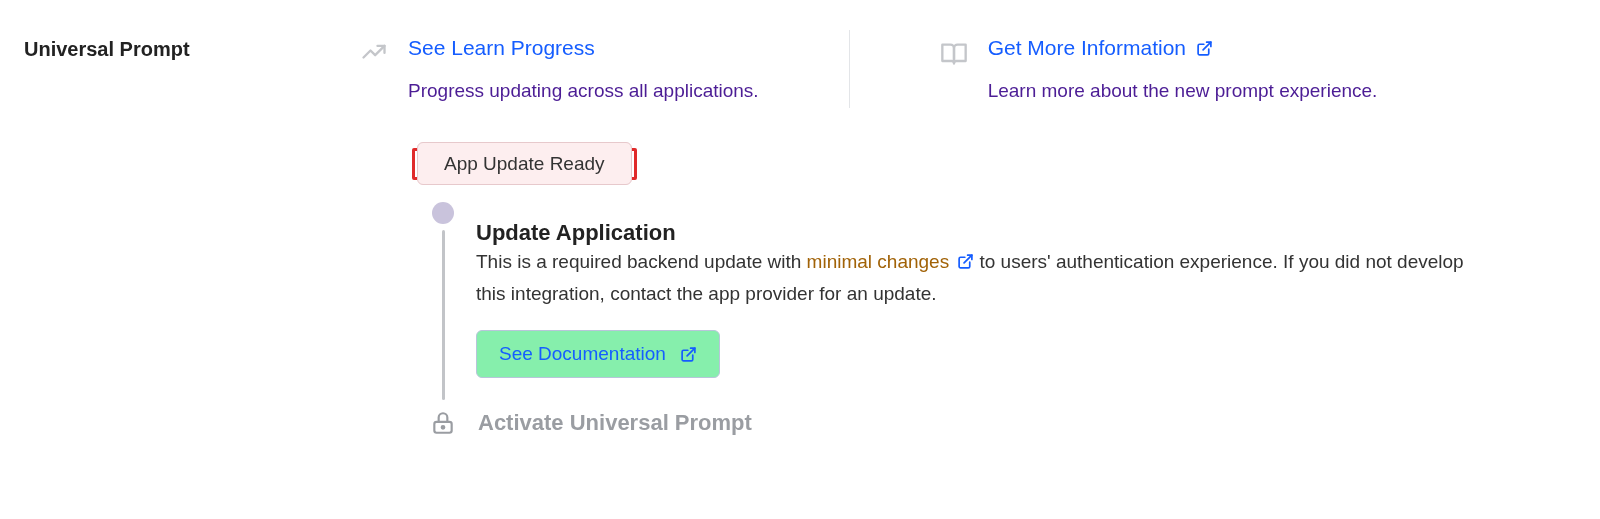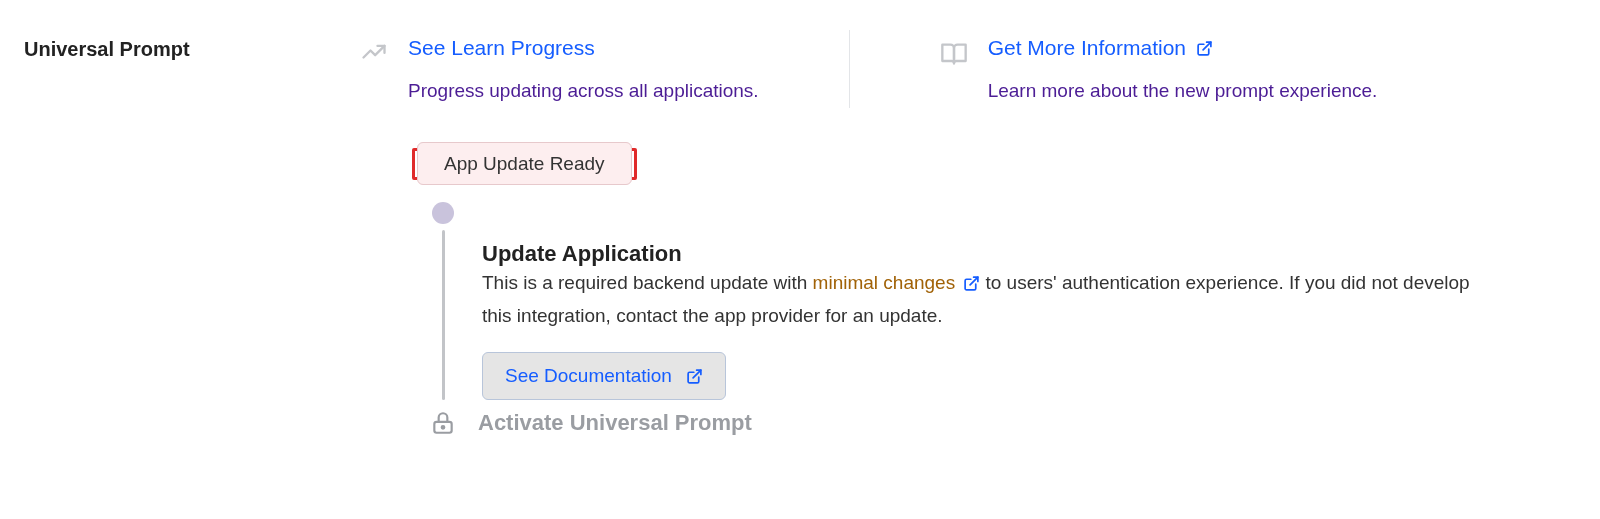--- a/index.html
+++ b/index.html
@@ -87,22 +87,22 @@
     padding: 10px 26px;
     font-size: 19px;
     color: #333;
   }
   .steps {
     margin-top: 18px;
     margin-left: 18px;
   }
   .step {
     display: flex;
-    align-items: flex-end;
-    gap: 26px;
+    align-items: center;
+    gap: 20px;
   }
   .step-dot-col {
     display: flex;
     flex-direction: column;
     align-items: center;
     width: 26px;
     flex: 0 0 26px;
   }
   .step-dot {
     width: 22px;
@@ -143,21 +143,21 @@
   .doc-btn {
     margin-top: 20px;
     display: inline-flex;
     align-items: center;
     gap: 14px;
     border: 1px solid #b8c5da;
     border-radius: 6px;
     padding: 12px 22px;
     color: #155dff;
     font-size: 19px;
-    background: #e5e5e5;
+    background: #86efac;
     cursor: pointer;
   }
   .step-locked {
     display: flex;
     align-items: center;
     gap: 22px;
     margin-top: 10px;
   }
   .lock-icon {
     width: 26px;

